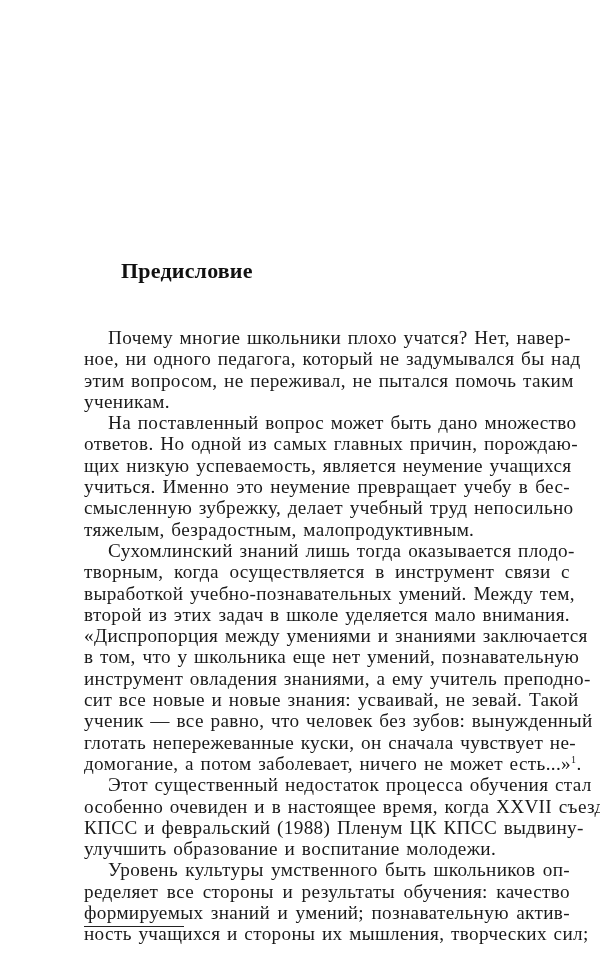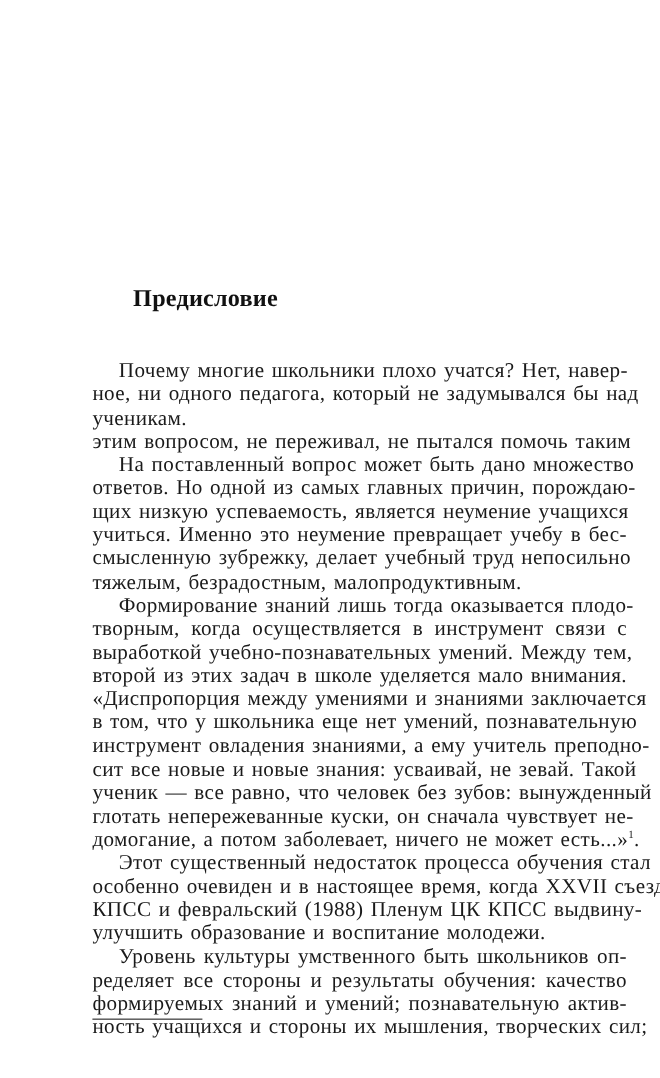--- a/index.html
+++ b/index.html
@@ -97,35 +97,35 @@
 
 <div class="page">
 
   <h1 class="heading">Предисловие</h1>
 
   <div class="body-text">
 
     <div>
       <span class="line indent">Почему многие школьники плохо учатся? Нет, навер-</span>
       <span class="line">ное, ни одного педагога, который не задумывался бы над</span>
+      <span class="line">этим вопросом, не переживал, не пытался помочь таким</span>
       <span class="line last">ученикам.</span>
-      <span class="line">этим вопросом, не переживал, не пытался помочь таким</span>
     </div>
 
     <div>
       <span class="line indent">На поставленный вопрос может быть дано множество</span>
       <span class="line">ответов. Но одной из самых главных причин, порождаю-</span>
       <span class="line">щих низкую успеваемость, является неумение учащихся</span>
       <span class="line">учиться. Именно это неумение превращает учебу в бес-</span>
       <span class="line">смысленную зубрежку, делает учебный труд непосильно</span>
       <span class="line last">тяжелым, безрадостным, малопродуктивным.</span>
     </div>
 
     <div>
-      <span class="line indent">Формирование знаний лишь тогда оказывается плодо-</span>
+      <span class="line indent">Сухомлинский знаний лишь тогда оказывается плодо-</span>
       <span class="line">творным, когда осуществляется в инструмент связи с</span>
       <span class="line">выработкой учебно-познавательных умений. Между тем,</span>
       <span class="line">второй из этих задач в школе уделяется мало внимания.</span>
       <span class="line">«Диспропорция между умениями и знаниями заключается</span>
       <span class="line">в том, что у школьника еще нет умений, познавательную</span>
       <span class="line">инструмент овладения знаниями, а ему учитель преподно-</span>
       <span class="line">сит все новые и новые знания: усваивай, не зевай. Такой</span>
       <span class="line">ученик — все равно, что человек без зубов: вынужденный</span>
       <span class="line">глотать непережеванные куски, он сначала чувствует не-</span>
       <span class="line last"><span>домогание, а потом заболевает, ничего не может есть...»</span><sup>1</sup>.</span>

